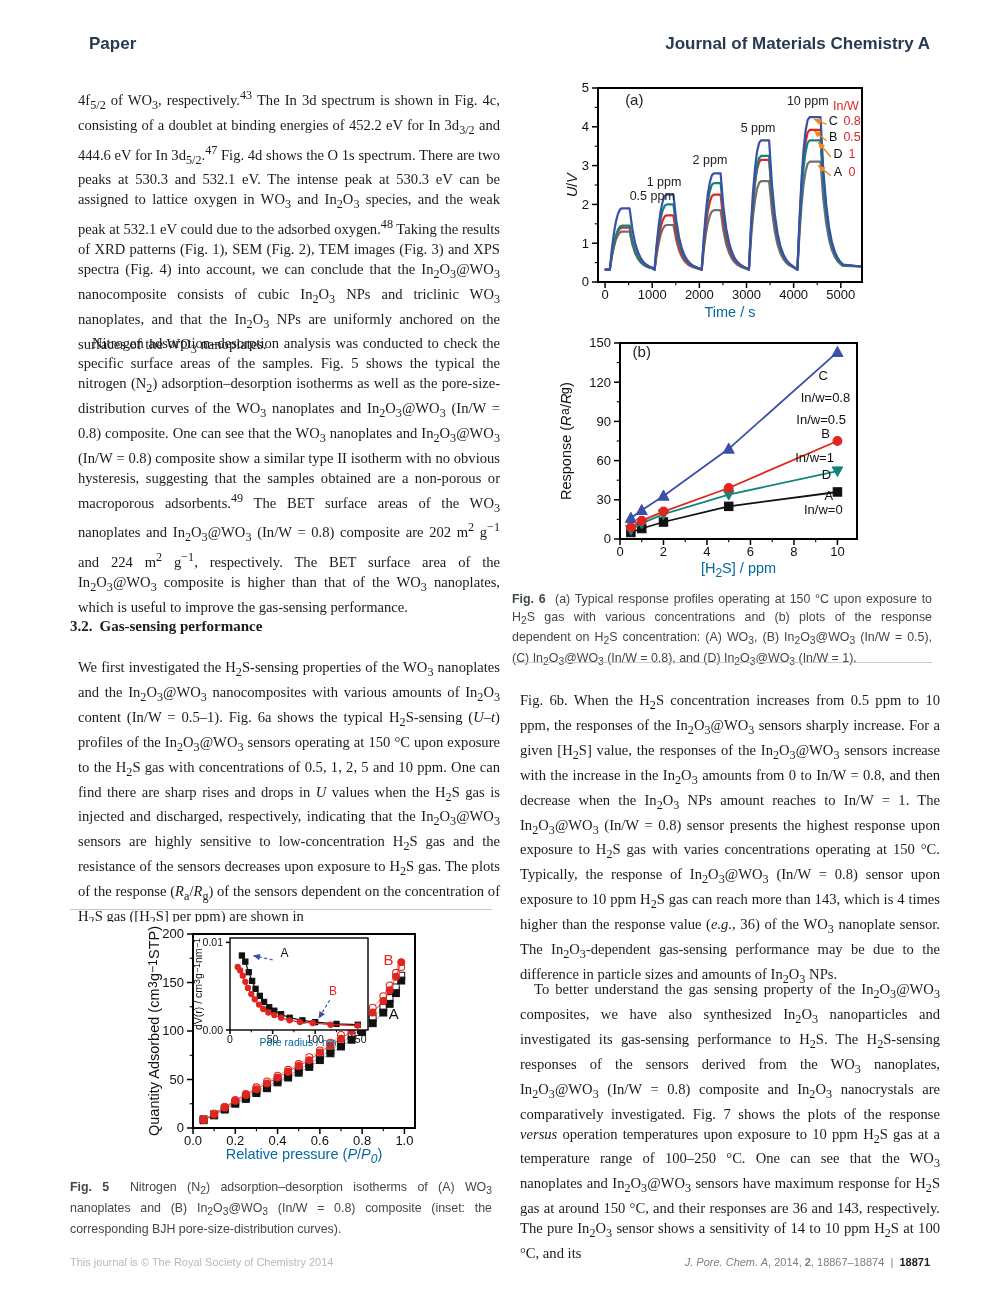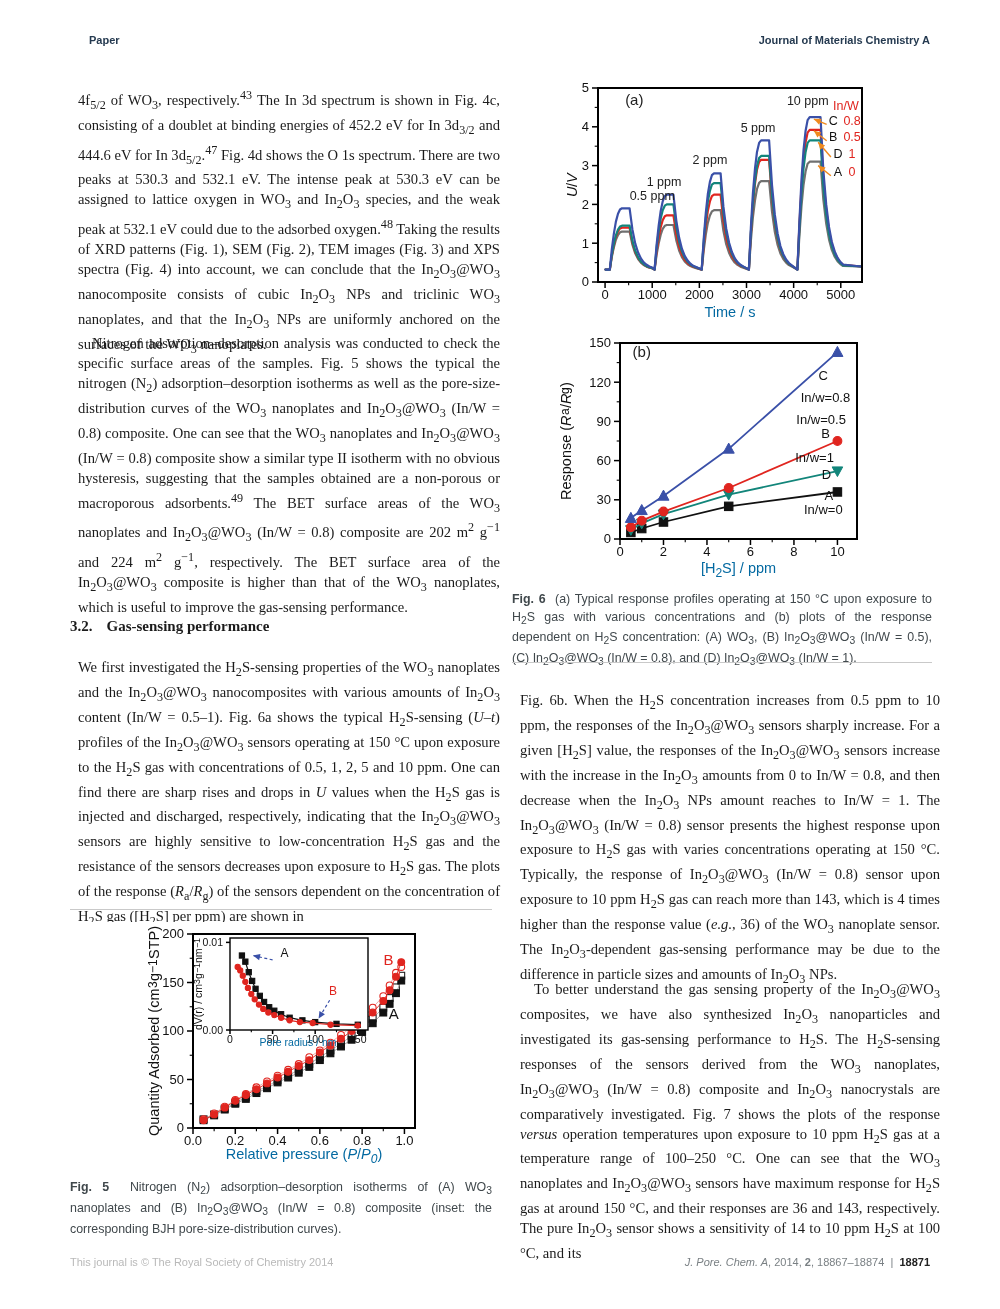--- a/index.html
+++ b/index.html
@@ -1,24 +1,24 @@
 <!DOCTYPE html>
 <html><head>
 <meta charset="utf-8">
 <style>
   html,body{margin:0;padding:0;}
   body{width:1000px;height:1309px;position:relative;background:#ffffff;
        font-family:"Liberation Serif",serif;color:#1b1b1b;overflow:hidden;}
   .abs{position:absolute;}
   .hdr{top:34px;left:70px;right:70px;display:flex;justify-content:space-between;
-       font-family:"Liberation Sans",sans-serif;font-weight:bold;font-size:11px;color:#253a50;padding-left:19px;}
+       font-family:"Liberation Sans",sans-serif;font-weight:bold;font-size:17px;color:#253a50;padding-left:19px;}
   p.body{font-size:14.6px;line-height:20px;text-align:justify;margin:8px;width:422px;}
   .ind{text-indent:14px;}
   .sechead{font-size:15px;font-weight:bold;width:422px;}
-  .sechead .num{margin-right:14px;}
+  .sechead .num{margin-right:7px;}
   .rule{height:1px;background:#c9c9c9;}
   .caption{font-family:"Liberation Sans",sans-serif;font-size:12.4px;line-height:17.5px;
            color:#40484c;text-align:justify;margin-top:11px;}
   .caption b{font-weight:bold;}
   .figwrap{background:#fff;}
   .xlab{position:absolute;font-family:"Liberation Sans",sans-serif;font-size:14.5px;color:#0369a1;
         text-align:center;white-space:nowrap;}
   .ylab{position:absolute;font-family:"Liberation Sans",sans-serif;font-size:14.5px;color:#111;
         writing-mode:vertical-rl;transform:rotate(180deg);display:flex;justify-content:center;
         white-space:nowrap;}

